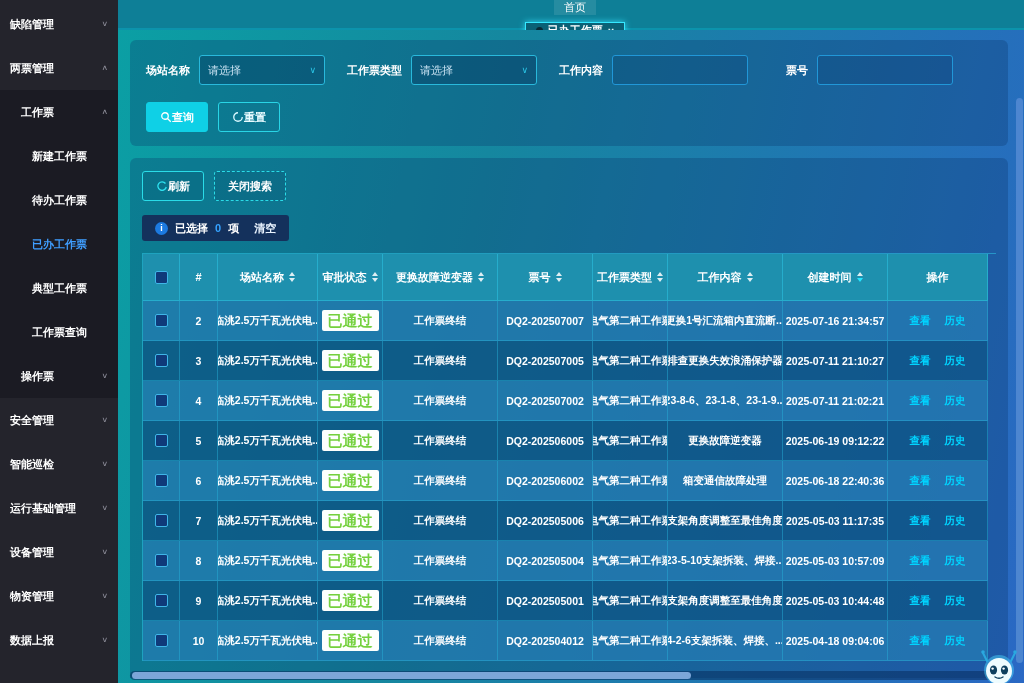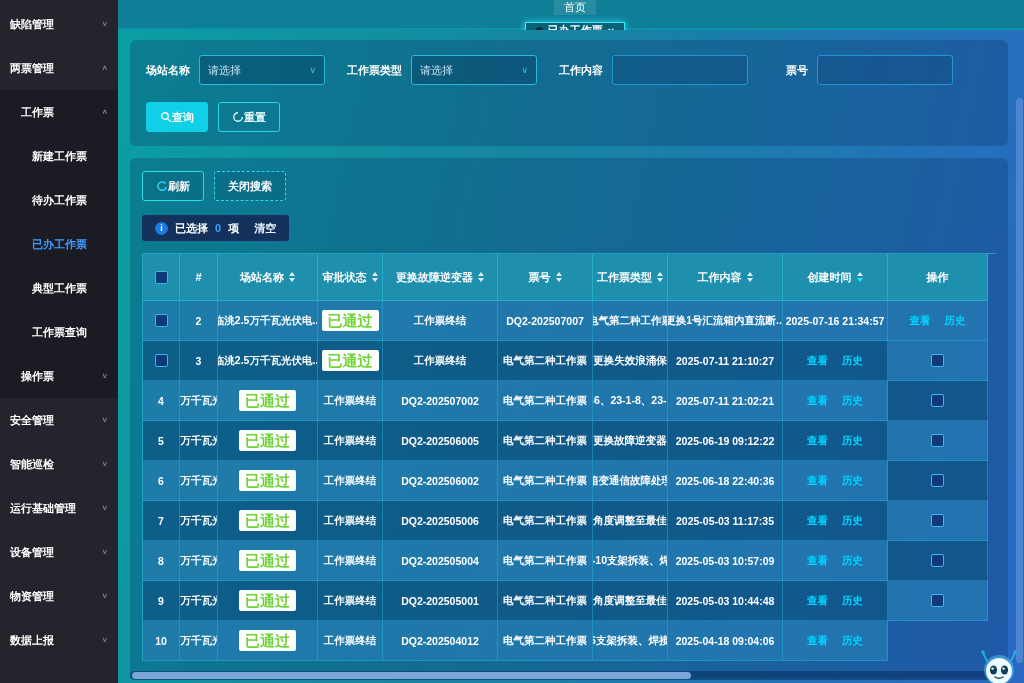--- a/index.html
+++ b/index.html
@@ -315,20 +315,21 @@
             </div>
             <div class="td row-b">
               <span class="checkbox"></span>
             </div>
             <div class="td row-b">3</div>
             <div class="td row-b">临洮2.5万千瓦光伏电...</div>
             <div class="td row-b">
               <span class="badge">已通过</span>
             </div>
             <div class="td row-b">工作票终结</div>
+            <div class="td row-b">DQ2-202507005</div>
             <div class="td row-b">电气第二种工作票</div>
             <div class="td row-b">排查更换失效浪涌保护器</div>
             <div class="td row-b">2025-07-11 21:10:27</div>
             <div class="td cell-actions row-b">
               <span class="link">查看</span>
               <span class="link">历史</span>
             </div>
             <div class="td row-a">
               <span class="checkbox"></span>
             </div>

